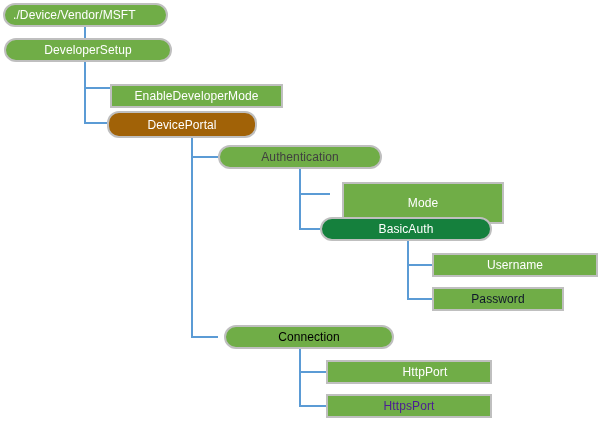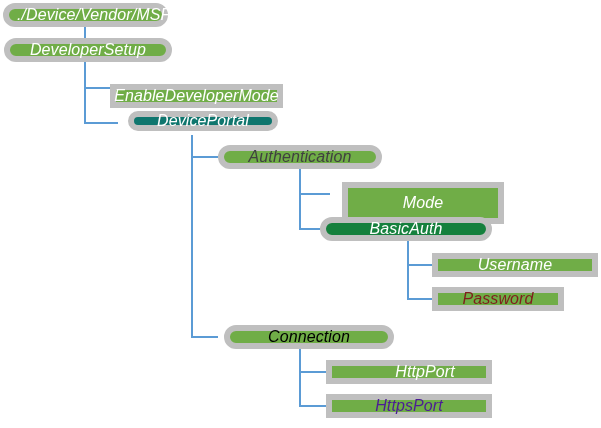--- a/index.html
+++ b/index.html
@@ -23,32 +23,31 @@
     left: 0;
     top: 0;
     width: 601px;
     height: 428px;
     pointer-events: none;
   }
   .node {
     position: absolute;
     box-sizing: border-box;
     background: #70AD47;
-    border: 6px solid #1d4ed8;
+    border: 2px solid #1d4ed8;
     color: #FFFFFF;
-    font-size: 16px;
+    font-size: 12px;
     line-height: 1;
     display: flex;
     align-items: center;
     justify-content: center;
     text-align: center;
     letter-spacing: 0.1px;
     white-space: nowrap;
     z-index: 2;
-    font-style: italic;
   }
   .node.pill {
     border-radius: 12px;
   }
   .node.rect {
     border-radius: 0;
   }
   .node.align-left {
     justify-content: flex-start;
     padding-left: 8px;
@@ -70,24 +69,24 @@
       <path d="M 408 241 L 408 265 L 432 265" fill="none" stroke="#5B9BD5" stroke-width="2" stroke-linecap="butt" shape-rendering="crispEdges"></path>
       <path d="M 408 241 L 408 299 L 432 299" fill="none" stroke="#5B9BD5" stroke-width="2" stroke-linecap="butt" shape-rendering="crispEdges"></path>
       <path d="M 300 349 L 300 372 L 326 372" fill="none" stroke="#5B9BD5" stroke-width="2" stroke-linecap="butt" shape-rendering="crispEdges"></path>
       <path d="M 300 349 L 300 406 L 326 406" fill="none" stroke="#5B9BD5" stroke-width="2" stroke-linecap="butt" shape-rendering="crispEdges"></path>
     </svg>
 
   <div id="node-layer">
       <div class="node pill align-left" style="left: 3px; top: 3px; width: 165px; height: 24px; background: rgb(112, 173, 71); border-color: rgb(191, 191, 191); color: rgb(255, 255, 255);">./Device/Vendor/MSFT</div>
       <div class="node pill" style="left: 4px; top: 38px; width: 168px; height: 24px; background: rgb(112, 173, 71); border-color: rgb(191, 191, 191); color: rgb(255, 255, 255);">DeveloperSetup</div>
       <div class="node rect" style="left: 110px; top: 76px; width: 173px; height: 24px; background: rgb(112, 173, 71); border-color: rgb(191, 191, 191); color: rgb(255, 255, 255); margin-top: 8px;">EnableDeveloperMode</div>
-      <div class="node pill" style="left: 128px; top: 111px; width: 150px; height: 20px; background: #0f766e; border-color: rgb(191, 191, 191); color: rgb(255, 255, 255);">DevicePortal</div>
+      <div class="node pill" style="left: 107px; top: 111px; width: 150px; height: 27px; background: #a16207; border-color: rgb(191, 191, 191); color: rgb(255, 255, 255);">DevicePortal</div>
       <div class="node pill" style="left: 218px; top: 145px; width: 164px; height: 24px; background: rgb(112, 173, 71); border-color: rgb(191, 191, 191); color: #404040;">Authentication</div>
       <div class="node rect" style="left: 330px; top: 182px; width: 162px; height: 42px; background: rgb(112, 173, 71); border-color: rgb(191, 191, 191); color: rgb(255, 255, 255); margin-left: 12px;">Mode</div>
       <div class="node pill" style="left: 320px; top: 217px; width: 172px; height: 24px; background: #15803d; border-color: rgb(191, 191, 191); color: rgb(255, 255, 255);">BasicAuth</div>
       <div class="node rect" style="left: 432px; top: 253px; width: 166px; height: 24px; background: rgb(112, 173, 71); border-color: rgb(191, 191, 191); color: rgb(255, 255, 255);">Username</div>
-      <div class="node rect" style="left: 432px; top: 287px; width: 132px; height: 24px; background: rgb(112, 173, 71); border-color: rgb(191, 191, 191); color: #7f1d1d;">Password</div>
+      <div class="node rect" style="left: 432px; top: 287px; width: 132px; height: 24px; background: rgb(112, 173, 71); border-color: rgb(191, 191, 191); color: #0f172a;">Password</div>
       <div class="node pill" style="left: 224px; top: 325px; width: 170px; height: 24px; background: rgb(112, 173, 71); border-color: rgb(191, 191, 191); color: #000000;">Connection</div>
       <div class="node rect" style="left: 326px; top: 360px; width: 166px; height: 24px; background: rgb(112, 173, 71); border-color: rgb(191, 191, 191); color: rgb(255, 255, 255); padding-left: 32px;">HttpPort</div>
       <div class="node rect" style="left: 326px; top: 394px; width: 166px; height: 24px; background: rgb(112, 173, 71); border-color: rgb(191, 191, 191); color: #4c1d95;">HttpsPort</div>
     </div>
 
 </div>
 
 </body></html>

